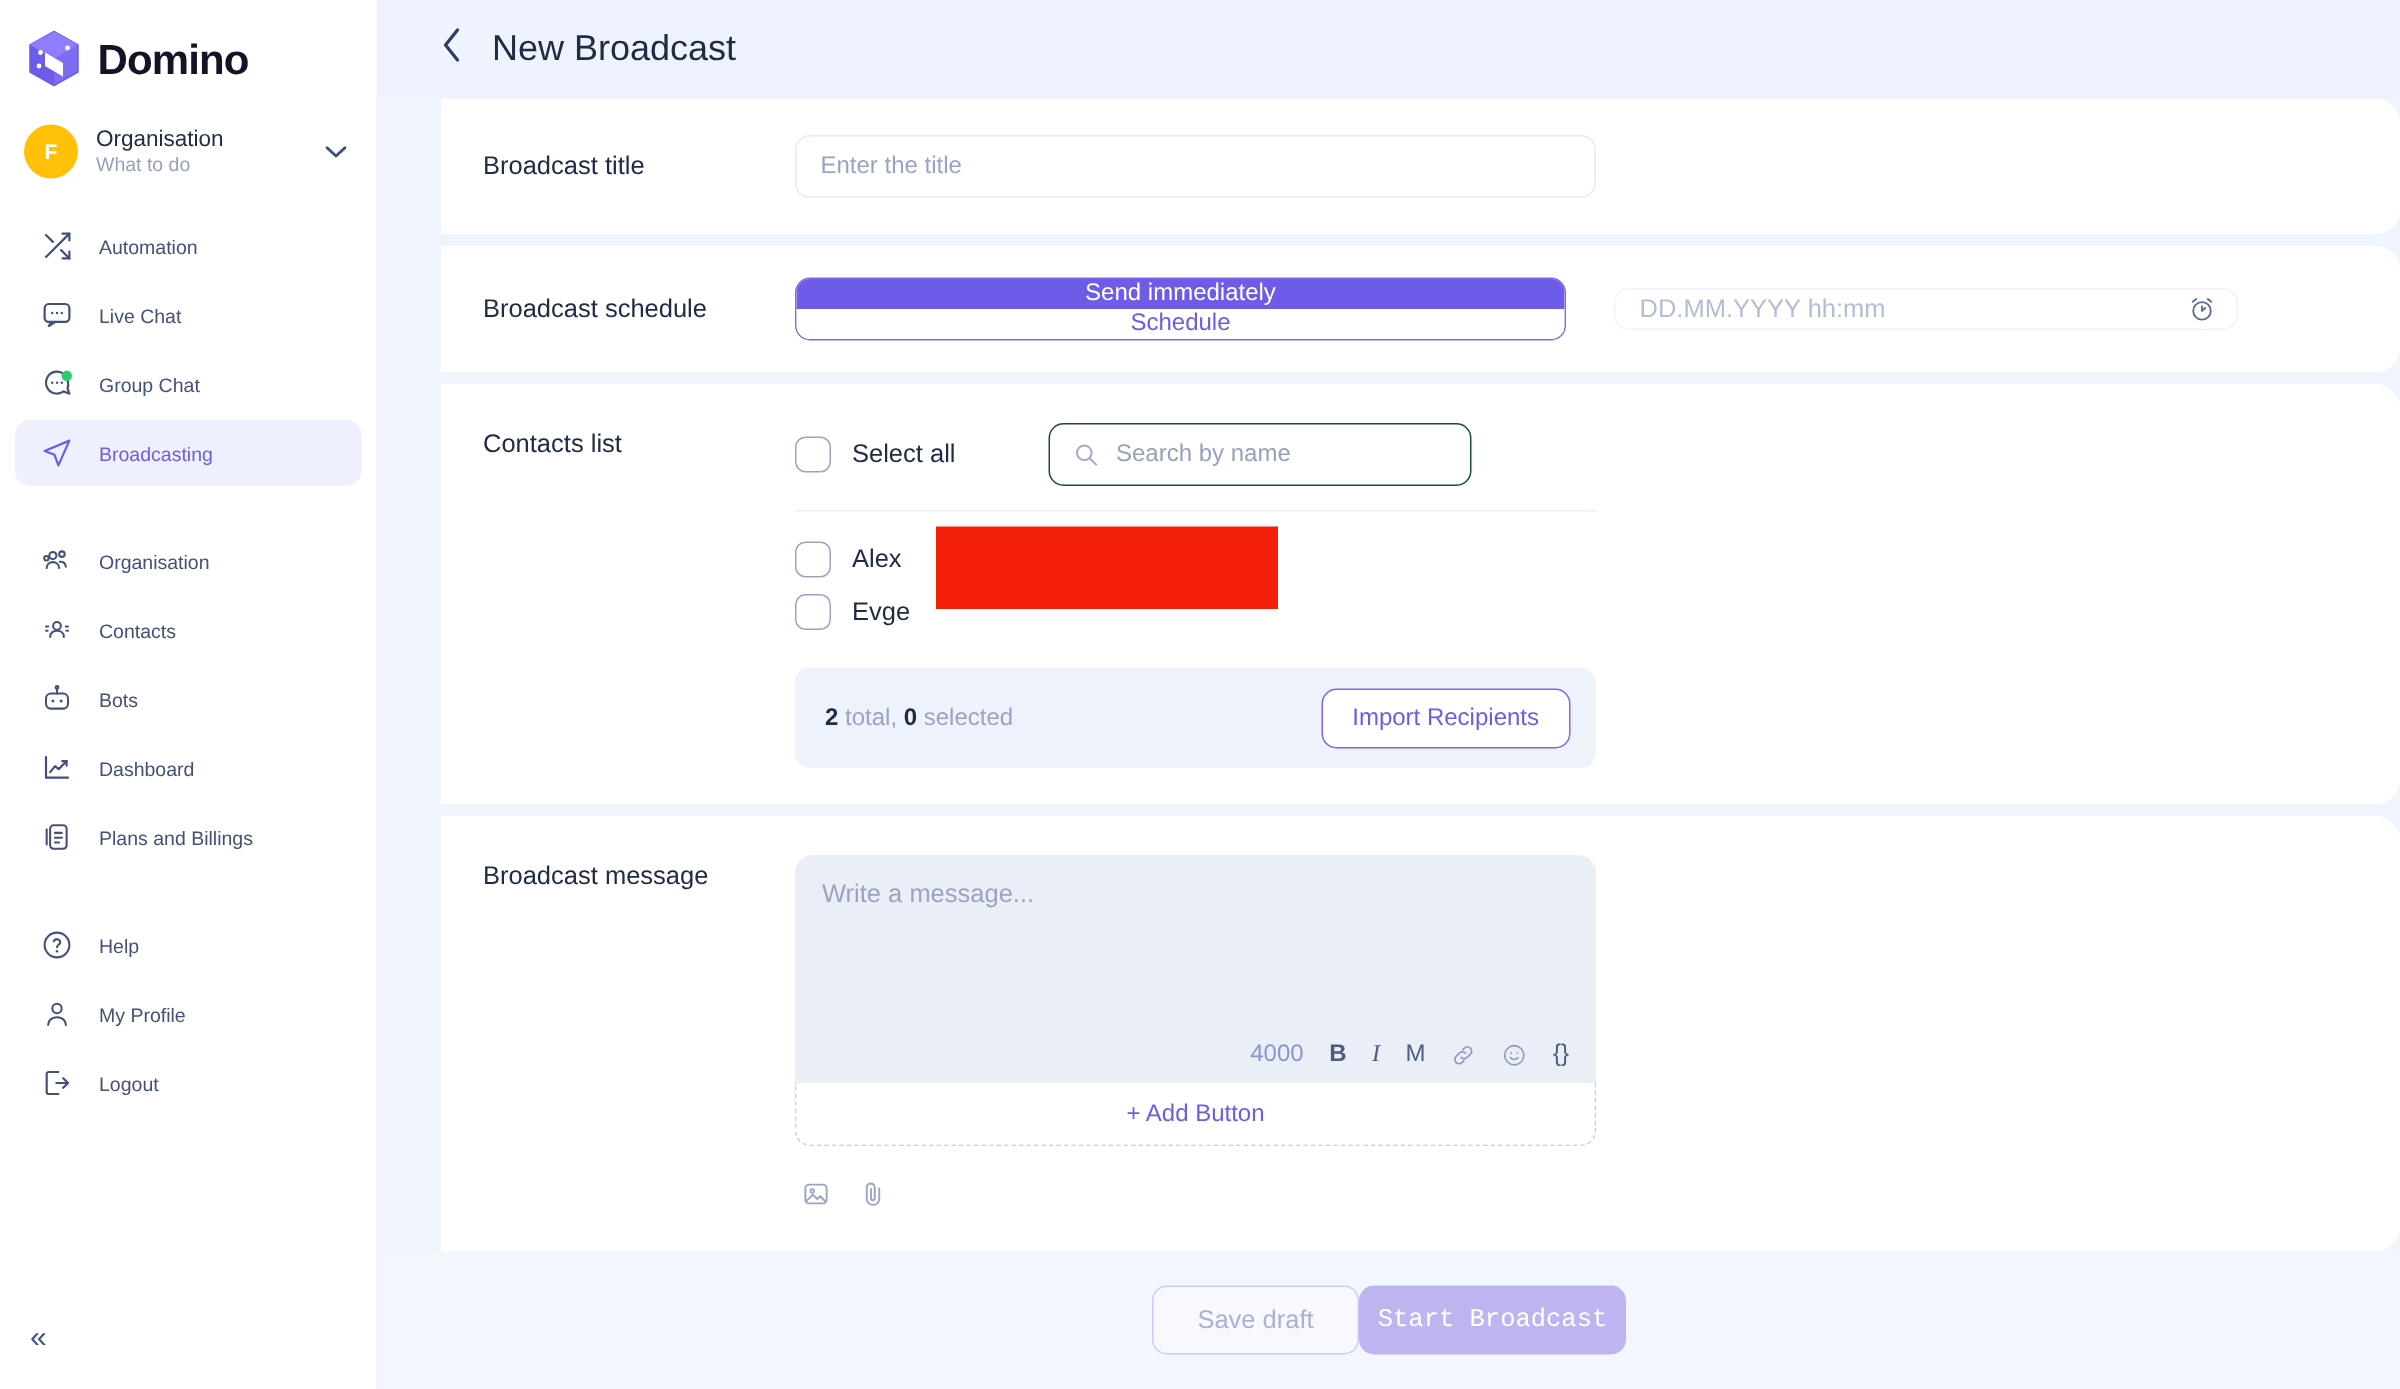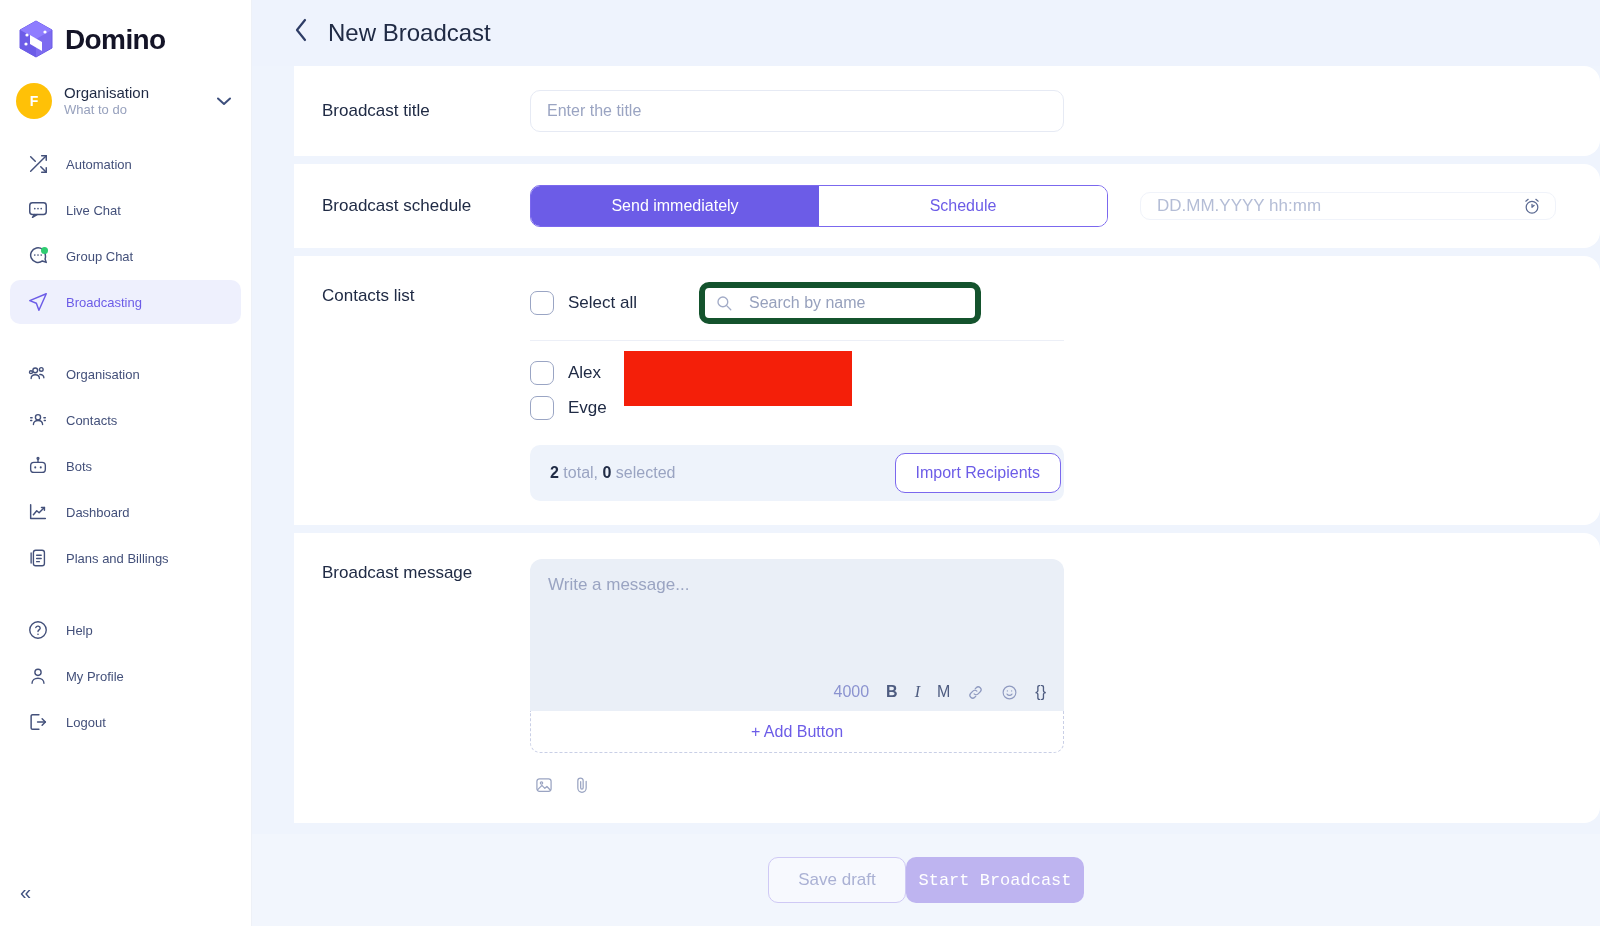--- a/index.html
+++ b/index.html
@@ -122,23 +122,24 @@
     font-family: "Liberation Sans", sans-serif;
     padding: 0 16px; outline: none;
   }
   .text-input::placeholder { color: #9aa4c2; }
 
   
   .sec-sched { height: 84px; display: flex; align-items: center; }
   .sec-sched .row-label { padding-top: 0; }
   .sched-wrap { display: flex; align-items: center; gap: 32px; }
   .seg {
-    display: flex; width: 578px; height: 42px;
+    display: flex; width: 514px; height: 42px;
     border: 1px solid #7b68ee; border-radius: 10px;
     overflow: hidden;
+    flex-direction: column;
   }
   .seg-btn {
     flex: 1; display: flex; align-items: center; justify-content: center;
     font-size: 16px; cursor: pointer; background: #ffffff; color: #6c5ce7;
   }
   .seg-btn.on { background: #6c5ce7; color: #ffffff; }
   .dt-wrap { position: relative; }
   .dt-input {
     width: 416px; height: 28px;
     border: 1px solid #f0f3fa; border-radius: 10px;
@@ -162,21 +163,21 @@
   }
   .chk {
     width: 24px; height: 24px; flex: 0 0 24px;
     border: 1.6px solid #9aa5c4; border-radius: 7px;
     background: #ffffff; cursor: pointer;
   }
   .sel-all-lbl { font-size: 17px; color: #202b45; margin-left: 14px; }
   .search-wrap { position: relative; margin-left: 62px; }
   .search-input {
     width: 282px; height: 42px;
-    border: 6px solid #14532d; border-radius: 10px;
+    border: 1px solid #14532d; border-radius: 10px;
     background: #ffffff;
     font-size: 16px; color: #8e99b9;
     font-family: "Liberation Sans", sans-serif;
     padding: 0 14px 0 44px; outline: none;
   }
   .search-input::placeholder { color: #97a1bd; }
   .search-ico {
     position: absolute; left: 16px; top: 50%;
     transform: translateY(-50%);
     width: 18px; height: 18px;
@@ -190,24 +191,24 @@
     display: flex; align-items: center; height: 35px;
   }
   .contact-name { font-size: 17px; color: #202b45; margin-left: 14px; }
   .redaction {
     position: absolute;
     left: 94px; top: 10px;
     width: 228px; height: 55px;
     background: #f41f09;
   }
   .totals-bar {
-    width: 534px; height: 56px; margin-top: 20px;
+    width: 534px; height: 67px; margin-top: 20px;
     background: #eef3fb; border-radius: 10px;
     display: flex; align-items: center; justify-content: space-between;
-    padding: 0 3px 0 20px;
+    padding: 0 17px 0 20px;
   }
   .totals-text { font-size: 16px; color: #9aa4c2; }
   .totals-text b { color: #202b45; font-weight: bold; }
   .import-btn {
     height: 40px; padding: 0 20px;
     border: 1px solid #7b68ee; border-radius: 10px;
     background: #ffffff; color: #6c5ce7;
     font-size: 16px; cursor: pointer;
     font-family: "Liberation Sans", sans-serif;
     display: flex; align-items: center;

